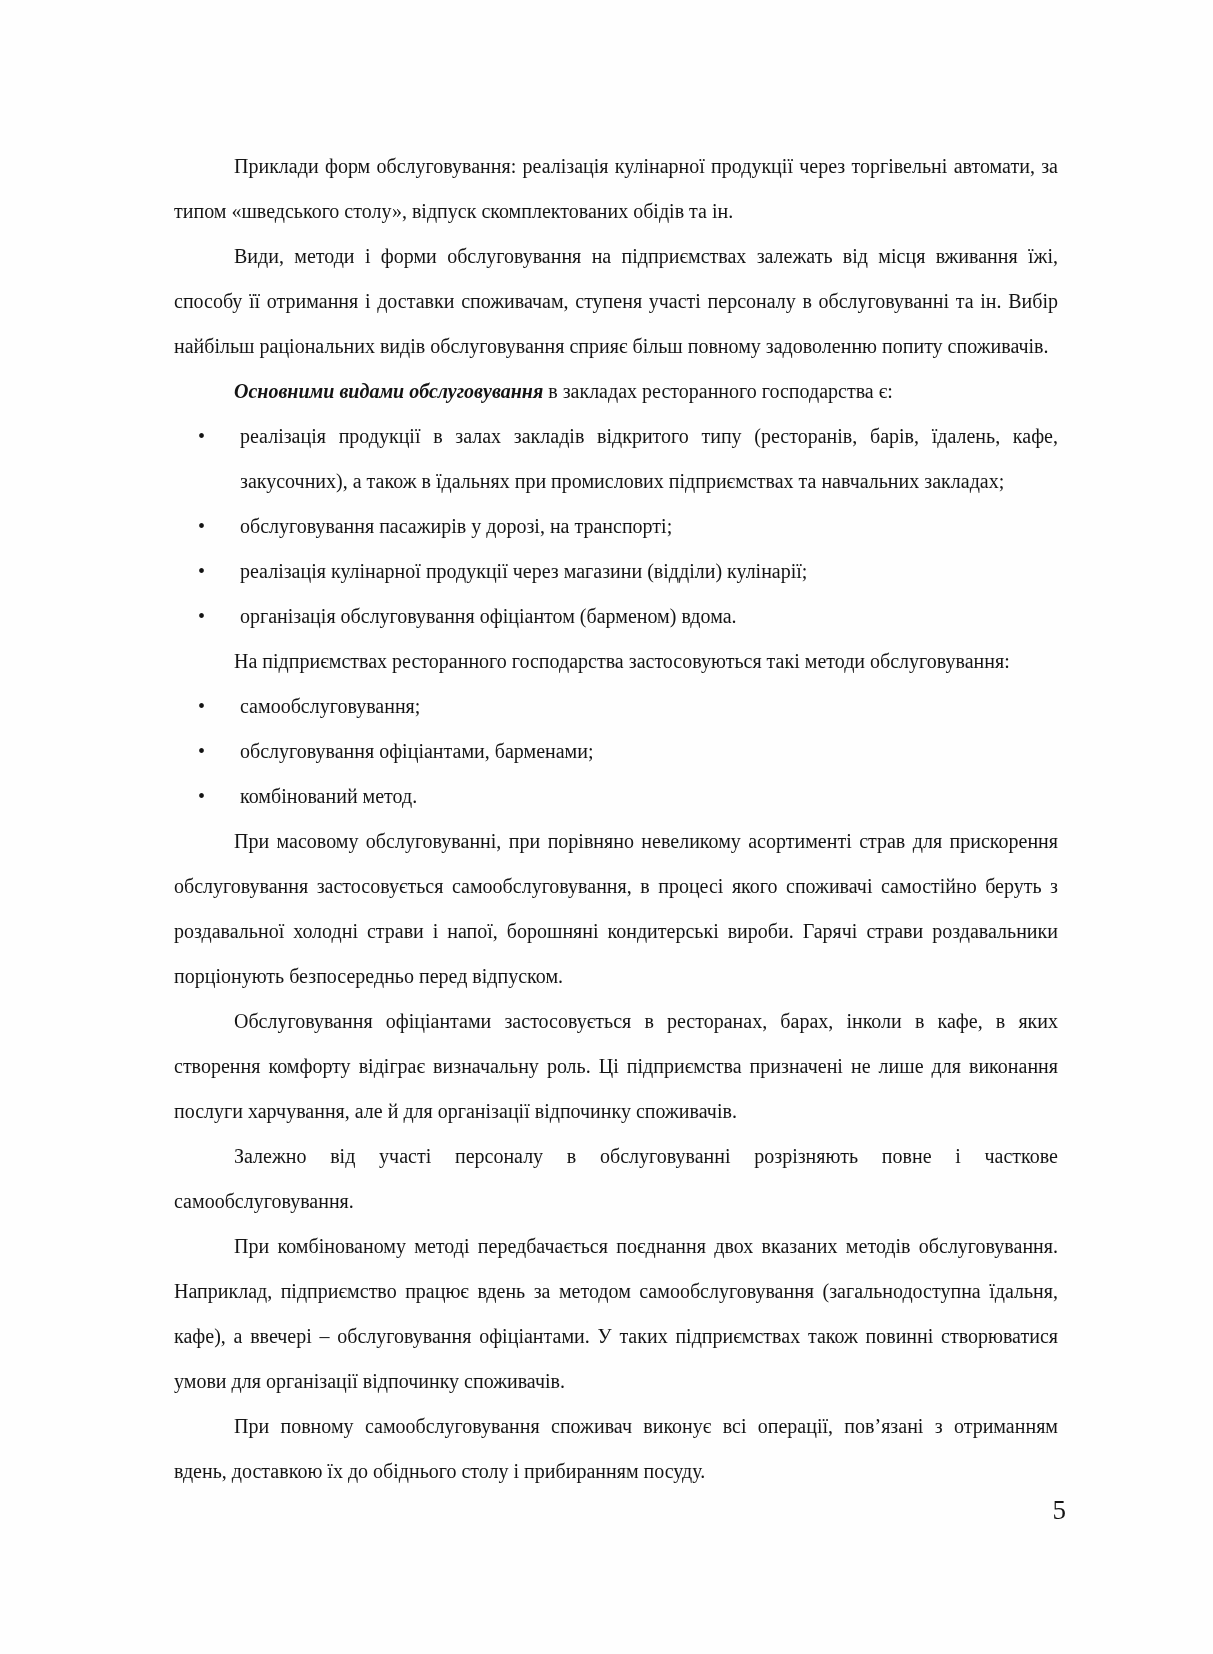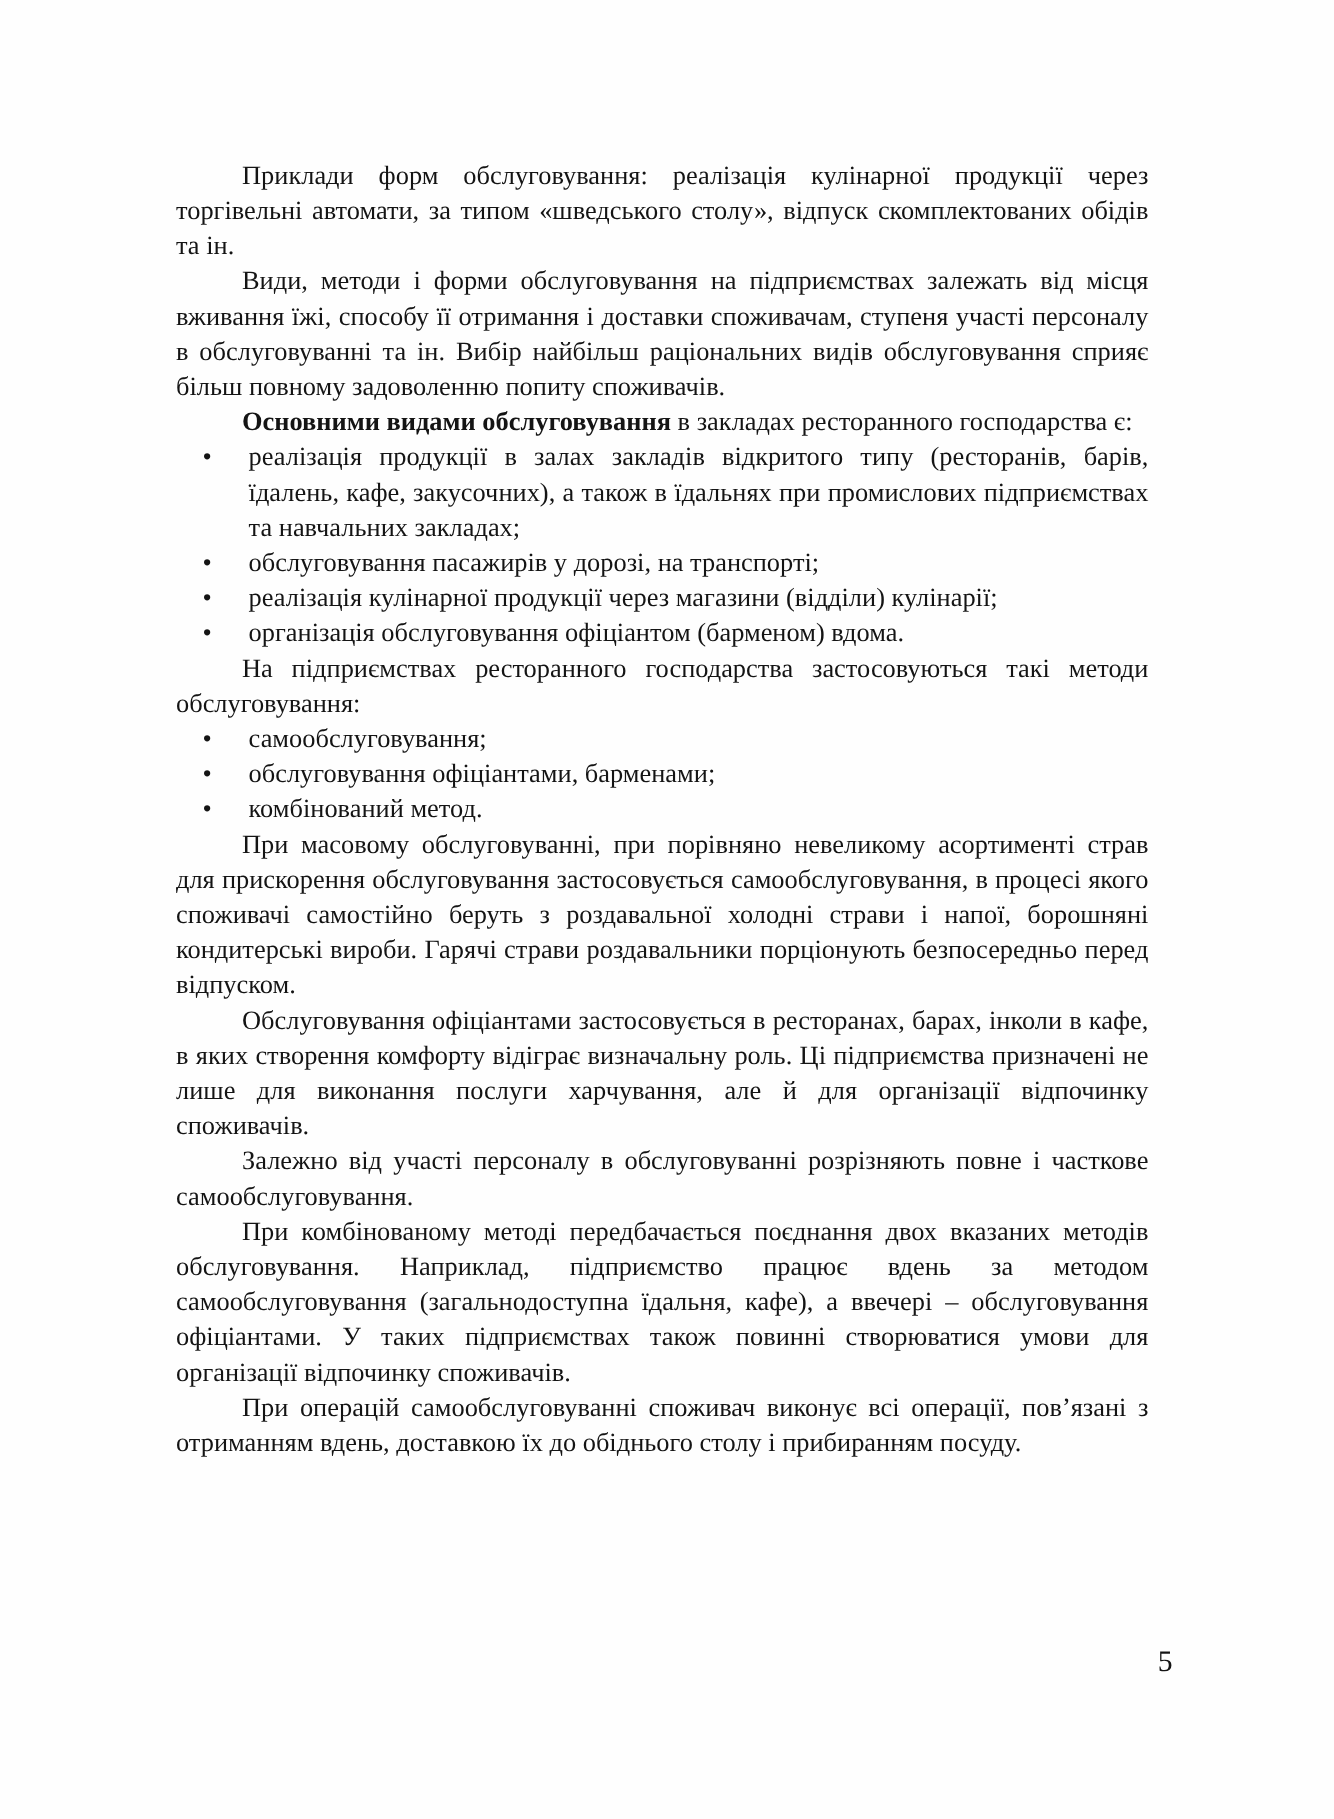--- a/index.html
+++ b/index.html
@@ -11,45 +11,45 @@
     position: relative;
     width: 1213px;
     height: 1654px;
     background: #fefefe;
     font-family: "Liberation Serif", "DejaVu Serif", serif;
     color: #141414;
     overflow: hidden;
   }
   .text-block {
     position: absolute;
-    left: 160px;
+    left: 174px;
     top: 144px;
     width: 884px;
-    font-size: 24px;
-    line-height: 32px;
+    font-size: 20px;
+    line-height: 45px;
     text-align: justify;
   }
   .para {
     text-indent: 60px;
     margin: 0;
   }
   .li {
     position: relative;
     padding-left: 66px;
     text-indent: 0;
     margin: 0;
   }
   .bullet {
     position: absolute;
     left: 24px;
     top: 0;
     text-indent: 0;
   }
   .run-i { }
-  .run-bi { font-weight: bold; }
+  .run-bi { font-style: italic; font-weight: bold; }
   .page-number {
     position: absolute;
     left: 174px;
     top: 1494px;
     width: 892px;
     text-align: right;
     font-size: 27px;
     line-height: 32px;
   }
 </style>
@@ -66,16 +66,16 @@
       <div class="li"><span class="bullet">•</span><span>реалізація кулінарної продукції через магазини (відділи) кулінарії;</span></div>
       <div class="li"><span class="bullet">•</span><span>організація обслуговування офіціантом (барменом) вдома.</span></div>
       <div class="para"><span>На підприємствах ресторанного господарства застосовуються такі </span><span class="run-i">методи обслуговування</span><span>:</span></div>
       <div class="li"><span class="bullet">•</span><span>самообслуговування;</span></div>
       <div class="li"><span class="bullet">•</span><span>обслуговування офіціантами, барменами;</span></div>
       <div class="li"><span class="bullet">•</span><span>комбінований метод.</span></div>
       <div class="para"><span>При масовому обслуговуванні, при порівняно невеликому асортименті страв для прискорення обслуговування застосовується </span><span class="run-i">самообслуговування</span><span>, в процесі якого споживачі самостійно беруть з роздавальної холодні страви і напої, борошняні кондитерські вироби. Гарячі страви роздавальники порціонують безпосередньо перед відпуском.</span></div>
       <div class="para"><span class="run-i">Обслуговування офіціантами</span><span> застосовується в ресторанах, барах, інколи в кафе, в яких створення комфорту відіграє визначальну роль. Ці підприємства призначені не лише для виконання послуги харчування, але й для організації відпочинку споживачів.</span></div>
       <div class="para"><span>Залежно від участі персоналу в обслуговуванні розрізняють повне і часткове самообслуговування.</span></div>
       <div class="para"><span class="run-i">При комбінованому методі</span><span> передбачається поєднання двох вказаних методів обслуговування. Наприклад, підприємство працює вдень за методом самообслуговування (загальнодоступна їдальня, кафе), а ввечері – обслуговування офіціантами. У таких підприємствах також повинні створюватися умови для організації відпочинку споживачів.</span></div>
-      <div class="para"><span class="run-i">При операцій самообслуговуванні</span><span> споживач виконує всі операції, пов’язані з отриманням вдень, доставкою їх до обіднього столу і прибиранням посуду.</span></div>
+      <div class="para"><span class="run-i">При повному самообслуговування</span><span> споживач виконує всі операції, пов’язані з отриманням вдень, доставкою їх до обіднього столу і прибиранням посуду.</span></div>
     </div>
   <div class="page-number">5</div>
 </div>
 
 </body></html>

